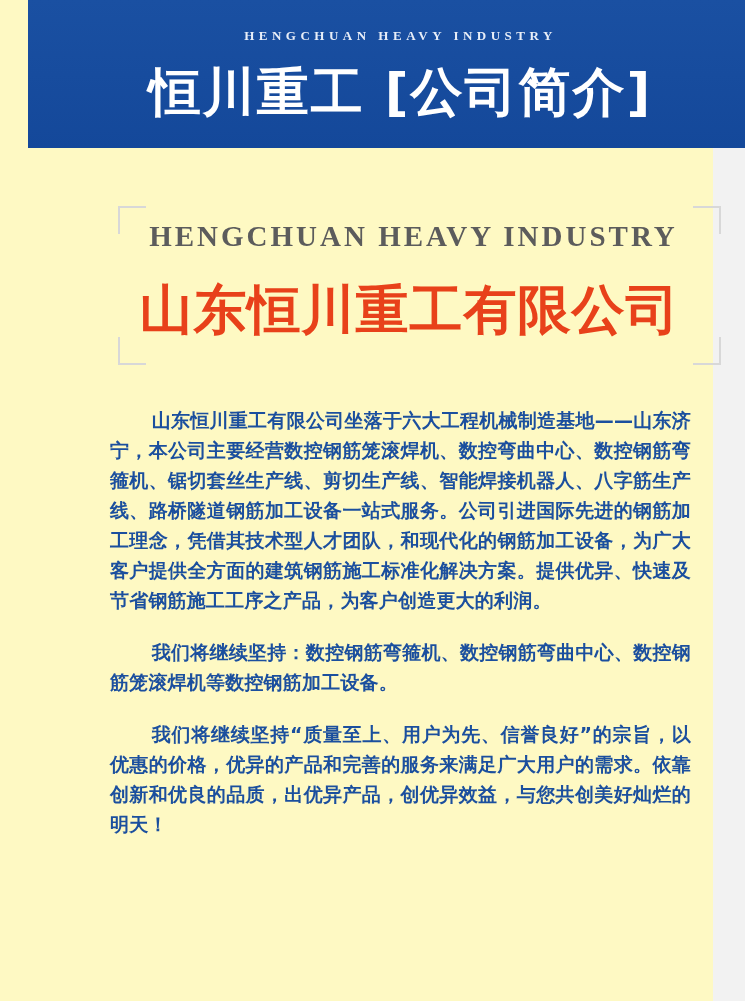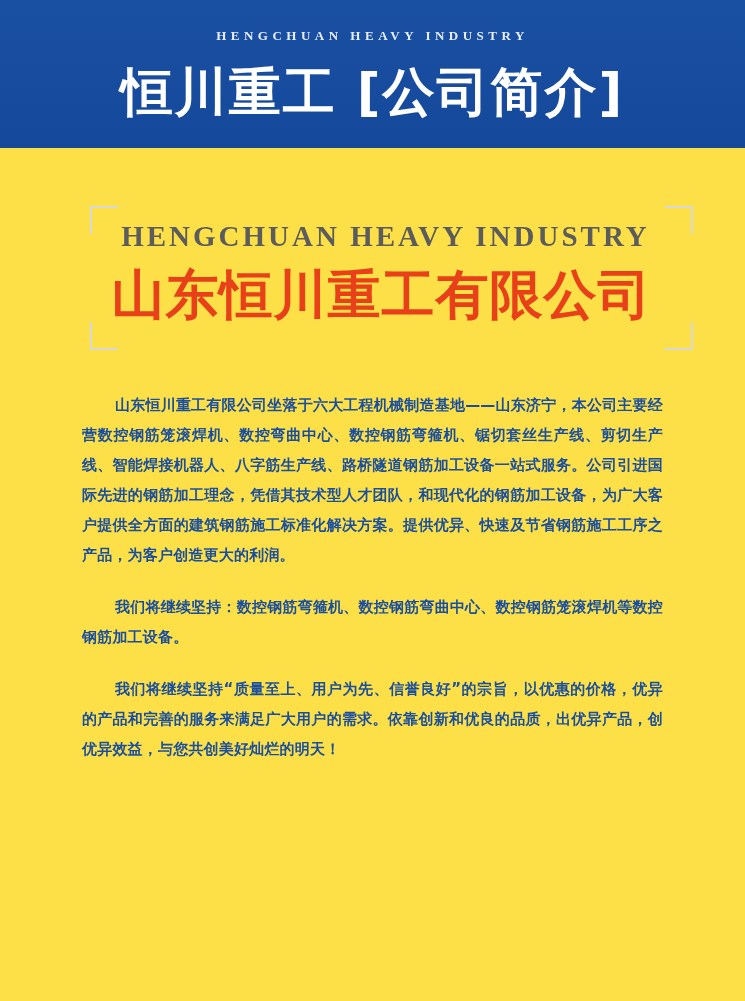--- a/index.html
+++ b/index.html
@@ -9,23 +9,24 @@
   body {
     width: 745px;
     height: 1001px;
     background: #f2f2f2;
     font-family: "Liberation Sans", sans-serif;
     overflow: hidden;
   }
 
   .page {
     position: relative;
-    width: 745px;
+    width: 685px;
     height: 1001px;
-    background: #fde047;
+    background: #fef9c3;
+    padding-left: 28px;
   }
 
   
   .banner {
     position: relative;
     width: 745px;
     height: 148px;
     background: #1a4fa0;
     background: linear-gradient(180deg, #1a50a2 0%, #14489a 100%);
     box-sizing: border-box;
@@ -78,34 +79,34 @@
   .en-title {
     text-align: center;
     color: #5c5c5c;
     font-size: 29px;
     letter-spacing: 3px;
     font-weight: bold;
     font-family: "Liberation Serif", serif;
     padding-left: 26px;
   }
   .cn-title {
-    margin-top: 7px;
+    margin-top: 22px;
     text-align: center;
     color: #e8411a;
     font-size: 53px;
     font-weight: bold;
     letter-spacing: 1px;
     font-family: "DejaVu Sans", sans-serif;
     padding-left: 18px;
   }
 
   .paragraphs {
     margin: 40px 82px 0 82px;
     color: #1b4f9e;
-    font-size: 15px;
+    font-size: 19px;
     line-height: 30px;
     font-weight: bold;
     font-family: "DejaVu Sans", sans-serif;
     text-align: justify;
     letter-spacing: 0.2px;
   }
   .paragraphs p {
     margin: 0 0 22px 0;
     text-indent: 2.2em;
   }

